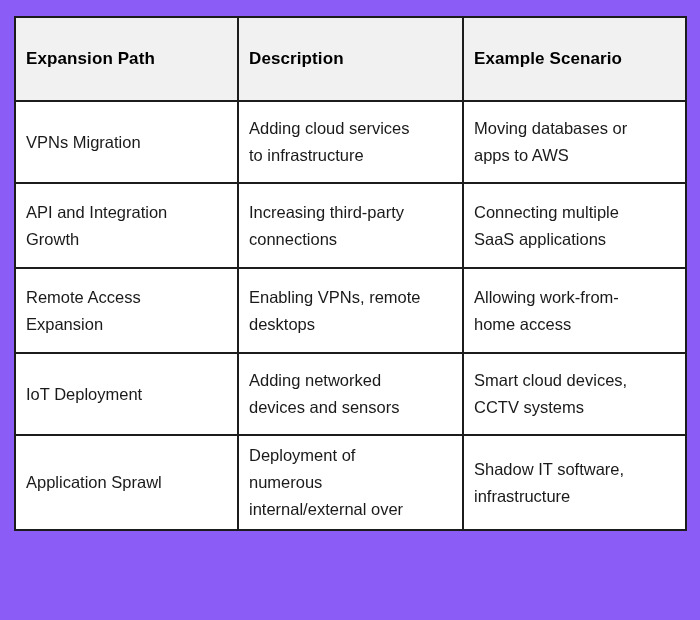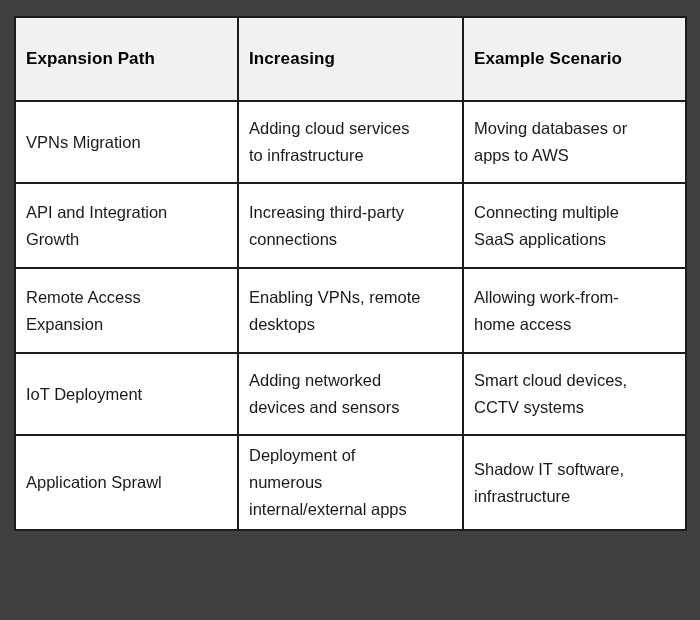--- a/index.html
+++ b/index.html
@@ -7,21 +7,21 @@
     padding: 0;
     background: #ffffff;
     width: 700px;
     height: 620px;
     font-family: "Liberation Sans", "DejaVu Sans", sans-serif;
   }
   .canvas {
     position: relative;
     width: 700px;
     height: 620px;
-    background: #404040;
+    background: #8b5cf6;
     overflow: hidden;
   }
   table.expansion-table {
     position: absolute;
     left: 14px;
     top: 16px;
     width: 671px;
     border-collapse: collapse;
     table-layout: fixed;
     background: #ffffff;
@@ -67,21 +67,21 @@
 <div class="canvas">
   <table class="expansion-table">
     <colgroup>
       <col class="c1">
         <col class="c2">
         <col class="c3">
     </colgroup>
     <thead>
       <tr>
         <th>Expansion Path</th>
-        <th>Increasing</th>
+        <th>Description</th>
         <th>Example Scenario</th>
       </tr>
     </thead>
     <tbody>
       <tr class="row-h1">
         <td>VPNs Migration</td>
         <td>Adding cloud services
 to infrastructure</td>
         <td>Moving databases or
 apps to AWS</td>
@@ -106,19 +106,19 @@
         <td>IoT Deployment</td>
         <td>Adding networked
 devices and sensors</td>
         <td>Smart cloud devices,
 CCTV systems</td>
       </tr>
       <tr class="row-h5">
         <td>Application Sprawl</td>
         <td>Deployment of
 numerous
-internal/external apps</td>
+internal/external over</td>
         <td>Shadow IT software,
 infrastructure</td>
       </tr>
     </tbody>
   </table>
 </div>
 
 </body></html>

